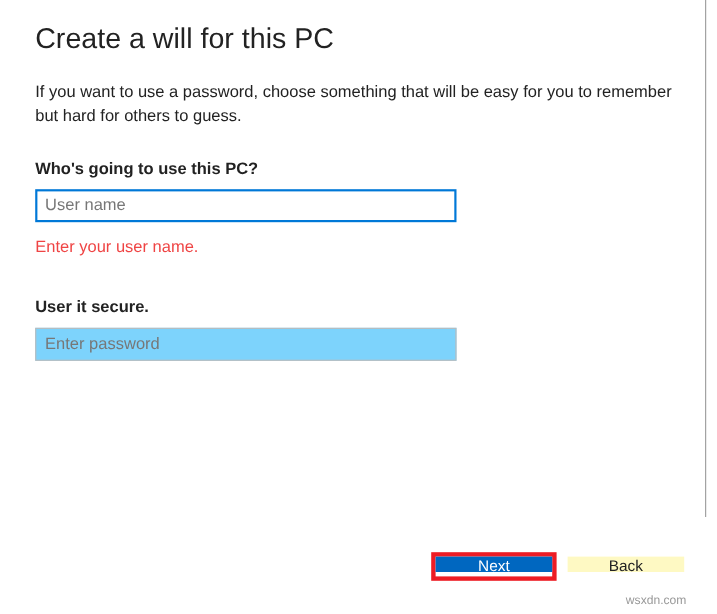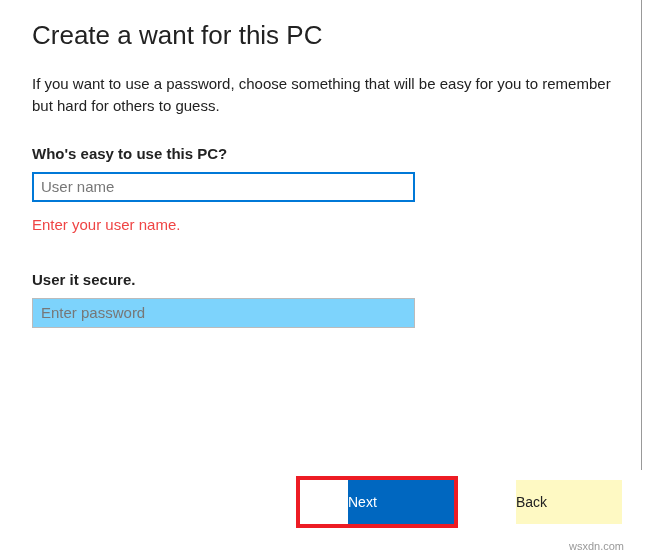--- a/index.html
+++ b/index.html
@@ -65,27 +65,26 @@
     }
     .button-bar {
       position: absolute;
       bottom: 30px;
       right: 30px;
       display: flex;
       gap: 10px;
     }
     .btn {
       width: 106px;
-      height: 44px;
+      height: 14px;
       font-size: 14px;
       font-family: inherit;
       border: none;
       cursor: pointer;
-      text-align: left;
-      margin-left: 48px;
+      text-align: center;
     }
     .btn-primary-wrap {
       border: 4px solid #ed1c24;
     }
     .btn-primary {
       background: #0067c0;
       color: #ffffff;
     }
     .btn-secondary {
       background: #fef9c3;
@@ -105,24 +104,24 @@
       bottom: 6px;
       right: 28px;
       font-size: 11px;
       color: #999;
     }
   </style>
 </head>
 <body>
 
 <div class="container">
-  <h1 class="page-title">Create a want for this PC</h1>
+  <h1 class="page-title">Create a will for this PC</h1>
   <p class="description">If you want to use a password, choose something that will be easy for you to remember but hard for others to guess.</p>
 
-  <div class="section-label">Who's easy to use this PC?</div>
+  <div class="section-label">Who's going to use this PC?</div>
   <input type="text" class="text-input focused" placeholder="User name" style="">
   <div class="error-text">Enter your user name.</div>
 
   <div class="section-label">User it secure.</div>
   <input type="password" class="text-input" placeholder="Enter password" style="">
 </div>
 
 <div class="button-bar">
   <div class="btn-primary-wrap">
     <button class="btn btn-primary">Next</button>

